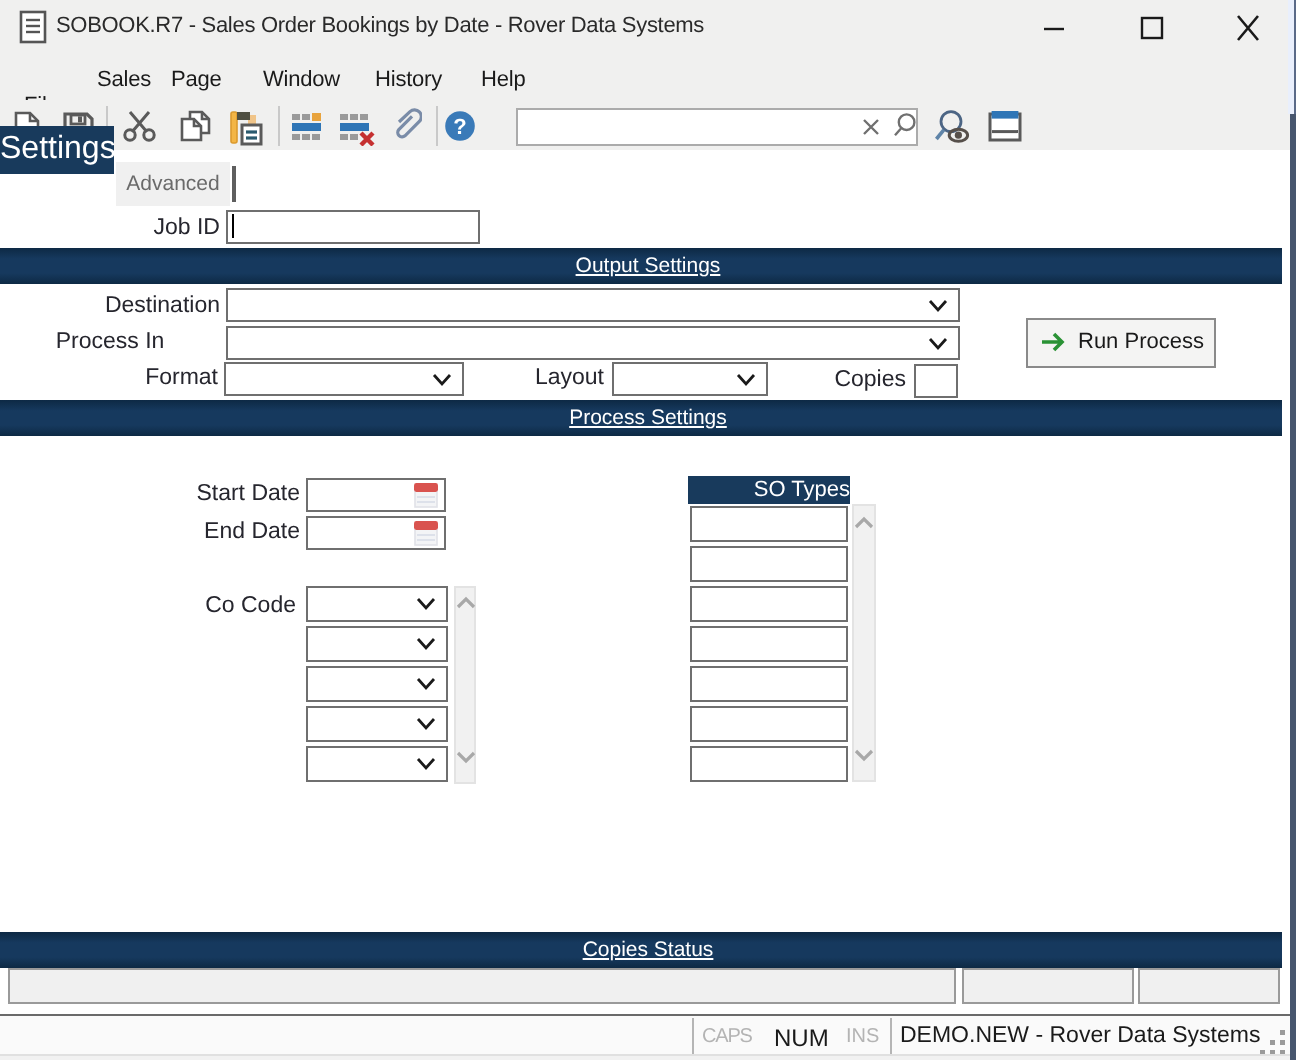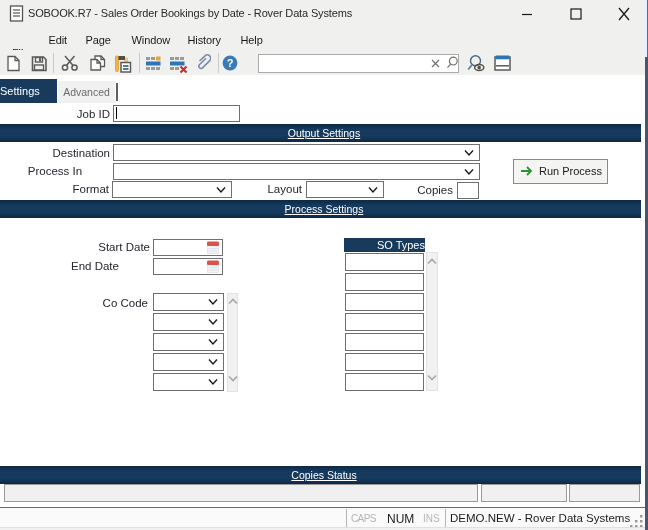--- a/index.html
+++ b/index.html
@@ -33,21 +33,21 @@
   </svg>
 <svg class="abs" style="left:568px;top:0;" width="16" height="28" viewBox="0 0 16 28">
     <rect x="3" y="9" width="10" height="10" fill="none" stroke="#1a1a1a" stroke-width="1.2"></rect>
   </svg>
 <svg class="abs" style="left:616px;top:0;" width="16" height="28" viewBox="0 0 16 28">
     <path d="M3 8 L13 20 M13 8 L3 20" stroke="#1a1a1a" stroke-width="1.3" fill="none"></path>
   </svg>
 
 <div class="abs" style="left:0;top:28px;width:648px;height:22px;background:#f0f0ef;"></div>
 <div class="abs" style="left:12px;top:47px;font-size:11px;letter-spacing:-0.1px;color:#1a1a1a;">File</div>
-<div class="abs" style="left:48.5px;top:33.5px;font-size:11px;letter-spacing:-0.1px;color:#1a1a1a;">Edit</div>
+<div class="abs" style="left:48.5px;top:33.5px;font-size:11px;letter-spacing:-0.1px;color:#1a1a1a;">Sales</div>
 <div class="abs" style="left:85.5px;top:33.5px;font-size:11px;letter-spacing:-0.1px;color:#1a1a1a;">Page</div>
 <div class="abs" style="left:131.5px;top:33.5px;font-size:11px;letter-spacing:-0.1px;color:#1a1a1a;">Window</div>
 <div class="abs" style="left:187.5px;top:33.5px;font-size:11px;letter-spacing:-0.1px;color:#1a1a1a;">History</div>
 <div class="abs" style="left:240.5px;top:33.5px;font-size:11px;letter-spacing:-0.1px;color:#1a1a1a;">Help</div>
 
 <div class="abs" style="left:0;top:50px;width:648px;height:25px;background:#f0f0ef;"></div>
 
 <svg class="abs" style="left:6px;top:55px;" width="15" height="17" viewBox="0 0 15 17">
   <path d="M2 1.5 h7 l4 4 v10 h-11 z" fill="#fff" stroke="#5a5a5a" stroke-width="1.3"></path>
   <path d="M9 1.5 v4 h4" fill="none" stroke="#5a5a5a" stroke-width="1.3"></path>
@@ -134,21 +134,21 @@
   <circle cx="14.2" cy="13.6" r="1.8" fill="#564f4a"></circle>
 </svg>
 
 <svg class="abs" style="left:494px;top:55px;" width="17" height="16" viewBox="0 0 17 16">
   <rect x="1" y="2" width="15" height="13" fill="#fff" stroke="#5a5a5a" stroke-width="1.5"></rect>
   <rect x="1.8" y="0.5" width="13.4" height="3.8" fill="#2e75b6"></rect>
   <line x1="2" y1="10.8" x2="15" y2="10.8" stroke="#5a5a5a" stroke-width="1.5"></line>
 </svg>
 
 <div class="abs" style="left:0;top:75px;width:648px;height:28px;background:#fff;"></div>
-<div class="abs navy" style="left:0;top:79px;width:57px;height:24px;color:#fff;font-size:11px;text-align:left;line-height:24px;">Settings</div>
+<div class="abs navy" style="left:0;top:63px;width:57px;height:24px;color:#fff;font-size:16px;text-align:left;line-height:24px;">Settings</div>
 <div class="abs" style="left:58px;top:81px;width:57px;height:22px;background:#f0f0f0;color:#6a6a6a;font-size:10.5px;text-align:center;line-height:22px;">Advanced</div>
 <div class="abs" style="left:116px;top:83px;width:1.5px;height:18px;background:#5f5f5f;"></div>
 
 <div class="lbl" style="left:0;top:107.5px;width:110px;padding-left:10px;">Job ID</div>
 <div class="inp" style="left:113px;top:105px;width:127px;height:17px;"></div>
 <div class="abs" style="left:115.5px;top:107px;width:1.5px;height:12px;background:#000;"></div>
 
 <div class="band" style="top:124px;">Output Settings</div>
 
 <div class="lbl" style="left:0;top:146.5px;width:110px;">Destination</div>
@@ -189,21 +189,21 @@
 <div class="band" style="top:200px;">Process Settings</div>
 
 <div class="lbl" style="left:40px;top:241px;width:110px;">Start Date</div>
 <div class="inp" style="left:153px;top:239px;width:70px;height:17px;"></div>
 <svg class="abs" style="left:207px;top:241px;" width="12" height="13" viewBox="0 0 12 13">
   <rect x="0.5" y="3" width="11" height="9.5" fill="#f3f4f6" stroke="#e0e2e8" stroke-width="0.8"></rect>
   <rect x="0" y="0.5" width="12" height="4.5" rx="1.2" fill="#d9534f"></rect>
   <line x1="1.5" y1="7.5" x2="10.5" y2="7.5" stroke="#dde1ea" stroke-width="1"></line>
   <line x1="1.5" y1="10" x2="10.5" y2="10" stroke="#dde1ea" stroke-width="1"></line>
 </svg>
-<div class="lbl" style="left:40px;top:260px;width:110px;text-align:center;">End Date</div>
+<div class="lbl" style="left:40px;top:260px;width:110px;">End Date</div>
 <div class="inp" style="left:153px;top:258px;width:70px;height:17px;"></div>
 <svg class="abs" style="left:207px;top:260px;" width="12" height="13" viewBox="0 0 12 13">
   <rect x="0.5" y="3" width="11" height="9.5" fill="#f3f4f6" stroke="#e0e2e8" stroke-width="0.8"></rect>
   <rect x="0" y="0.5" width="12" height="4.5" rx="1.2" fill="#d9534f"></rect>
   <line x1="1.5" y1="7.5" x2="10.5" y2="7.5" stroke="#dde1ea" stroke-width="1"></line>
   <line x1="1.5" y1="10" x2="10.5" y2="10" stroke="#dde1ea" stroke-width="1"></line>
 </svg>
 
 <div class="abs navy" style="left:344px;top:238px;width:81px;height:14px;color:#fff;font-size:11px;text-align:right;line-height:14px;">SO Types</div>
 <div class="inp" style="left:345px;top:253px;width:79px;height:18px;"></div>

